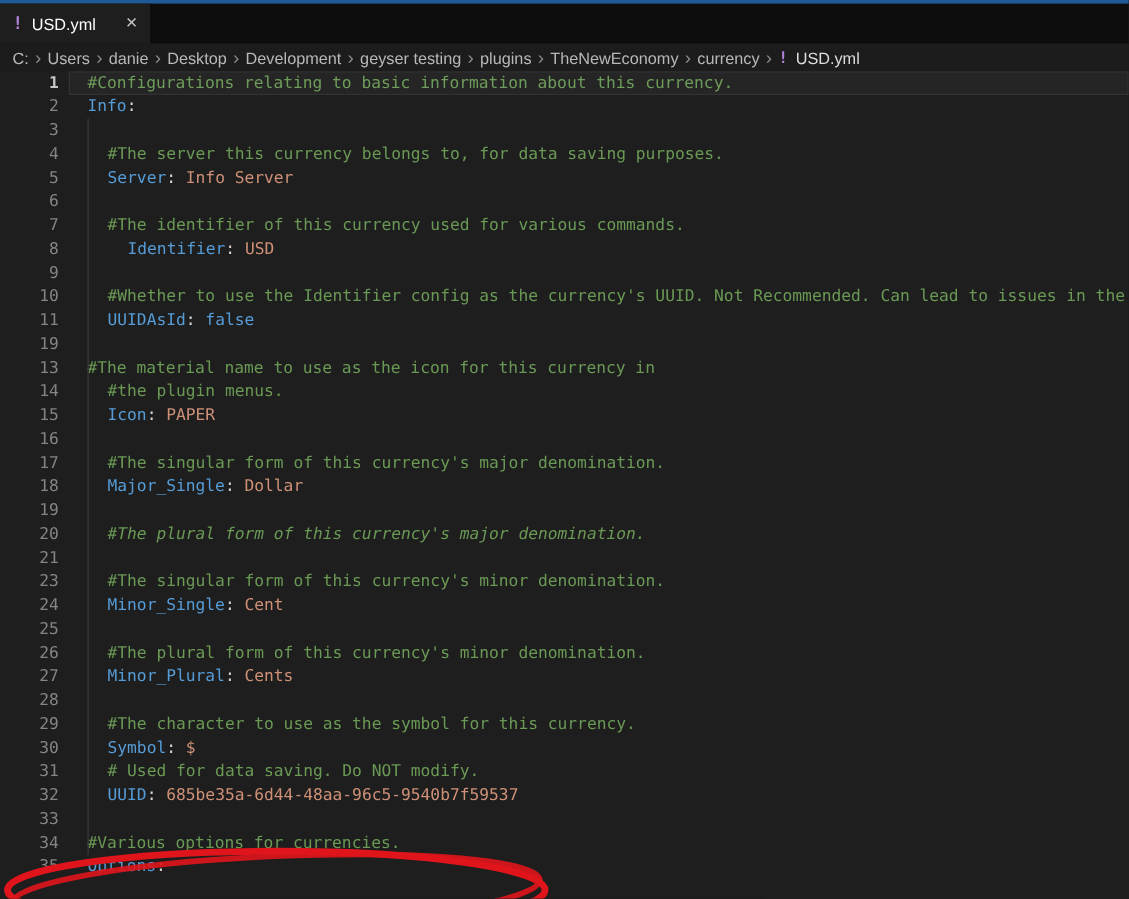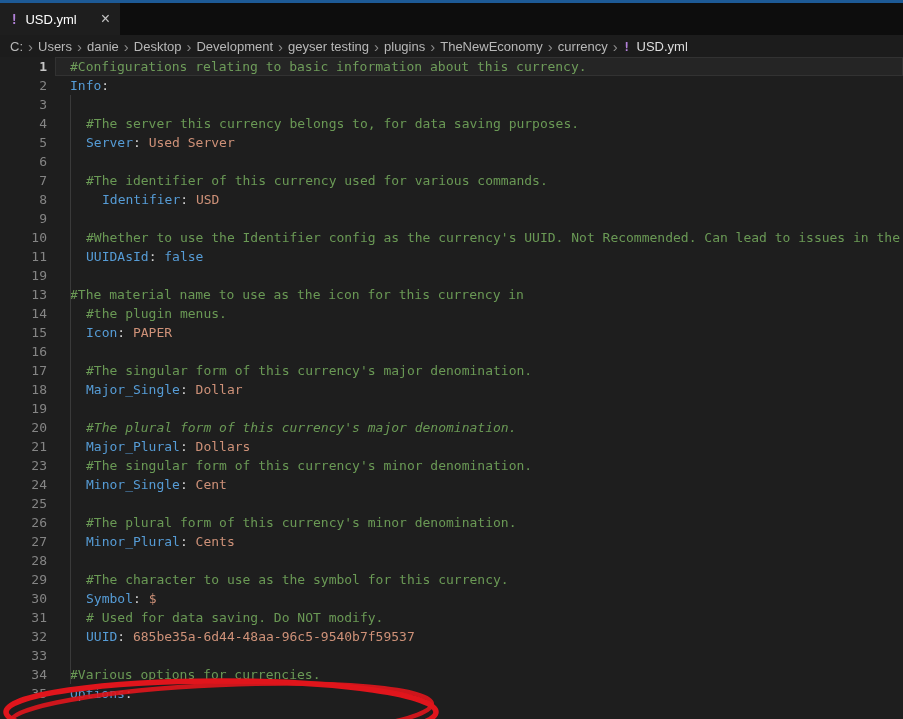--- a/index.html
+++ b/index.html
@@ -78,37 +78,37 @@
     </div>
 
   <div class="editor" id="editor">
     <div class="current-line-highlight"></div>
     <div class="indent-guide"></div>
     <div id="code">
         <div class="code-line"><span class="gutter active">1</span><span class="line-content" style="padding-left: 0px;"><span class="tok-comment">#Configurations relating to basic information about this currency.</span></span></div>
         <div class="code-line"><span class="gutter">2</span><span class="line-content" style="padding-left: 0px;"><span class="tok-key">Info</span><span class="tok-punct">:</span></span></div>
         <div class="code-line"><span class="gutter">3</span><span class="line-content" style="padding-left: 16px;"></span></div>
         <div class="code-line"><span class="gutter">4</span><span class="line-content" style="padding-left: 16px;"><span class="tok-comment">#The server this currency belongs to, for data saving purposes.</span></span></div>
-        <div class="code-line"><span class="gutter">5</span><span class="line-content" style="padding-left: 16px;"><span class="tok-key">Server</span><span class="tok-punct">: </span><span class="tok-str">Used Server</span></span></div>
+        <div class="code-line"><span class="gutter">5</span><span class="line-content" style="padding-left: 16px;"><span class="tok-key">Server</span><span class="tok-punct">: </span><span class="tok-str">Info Server</span></span></div>
         <div class="code-line"><span class="gutter">6</span><span class="line-content" style="padding-left: 16px;"></span></div>
         <div class="code-line"><span class="gutter">7</span><span class="line-content" style="padding-left: 16px;"><span class="tok-comment">#The identifier of this currency used for various commands.</span></span></div>
         <div class="code-line"><span class="gutter">8</span><span class="line-content" style="padding-left: 32px;"><span class="tok-key">Identifier</span><span class="tok-punct">: </span><span class="tok-str">USD</span></span></div>
         <div class="code-line"><span class="gutter">9</span><span class="line-content" style="padding-left: 16px;"></span></div>
         <div class="code-line"><span class="gutter">10</span><span class="line-content" style="padding-left: 16px;"><span class="tok-comment">#Whether to use the Identifier config as the currency's UUID. Not Recommended. Can lead to issues in the future.</span></span></div>
         <div class="code-line"><span class="gutter">11</span><span class="line-content" style="padding-left: 16px;"><span class="tok-key">UUIDAsId</span><span class="tok-punct">: </span><span class="tok-bool">false</span></span></div>
         <div class="code-line"><span class="gutter">19</span><span class="line-content" style="padding-left: 16px;"></span></div>
         <div class="code-line"><span class="gutter">13</span><span class="line-content" style=""><span class="tok-comment">#The material name to use as the icon for this currency in</span></span></div>
         <div class="code-line"><span class="gutter">14</span><span class="line-content" style="padding-left: 16px;"><span class="tok-comment">#the plugin menus.</span></span></div>
         <div class="code-line"><span class="gutter">15</span><span class="line-content" style="padding-left: 16px;"><span class="tok-key">Icon</span><span class="tok-punct">: </span><span class="tok-str">PAPER</span></span></div>
         <div class="code-line"><span class="gutter">16</span><span class="line-content" style="padding-left: 16px;"></span></div>
         <div class="code-line"><span class="gutter">17</span><span class="line-content" style="padding-left: 16px;"><span class="tok-comment">#The singular form of this currency's major denomination.</span></span></div>
         <div class="code-line"><span class="gutter">18</span><span class="line-content" style="padding-left: 16px;"><span class="tok-key">Major_Single</span><span class="tok-punct">: </span><span class="tok-str">Dollar</span></span></div>
         <div class="code-line"><span class="gutter">19</span><span class="line-content" style="padding-left: 16px;"></span></div>
         <div class="code-line"><span class="gutter">20</span><span class="line-content" style="padding-left: 16px; font-style: italic;"><span class="tok-comment">#The plural form of this currency's major denomination.</span></span></div>
-        <div class="code-line"><span class="gutter">21</span><span class="line-content" style="padding-left: 16px;"><span class="tok-key">Major_Plural</span><span class="tok-punct">: </span><span class="tok-str">Dollars</span></span></div>
+        <div class="code-line"><span class="gutter">21</span></div>
         <div class="code-line"><span class="gutter">23</span><span class="line-content" style="padding-left: 16px;"><span class="tok-comment">#The singular form of this currency's minor denomination.</span></span></div>
         <div class="code-line"><span class="gutter">24</span><span class="line-content" style="padding-left: 16px;"><span class="tok-key">Minor_Single</span><span class="tok-punct">: </span><span class="tok-str">Cent</span></span></div>
         <div class="code-line"><span class="gutter">25</span><span class="line-content" style="padding-left: 16px;"></span></div>
         <div class="code-line"><span class="gutter">26</span><span class="line-content" style="padding-left: 16px;"><span class="tok-comment">#The plural form of this currency's minor denomination.</span></span></div>
         <div class="code-line"><span class="gutter">27</span><span class="line-content" style="padding-left: 16px;"><span class="tok-key">Minor_Plural</span><span class="tok-punct">: </span><span class="tok-str">Cents</span></span></div>
         <div class="code-line"><span class="gutter">28</span><span class="line-content" style="padding-left: 16px;"></span></div>
         <div class="code-line"><span class="gutter">29</span><span class="line-content" style="padding-left: 16px;"><span class="tok-comment">#The character to use as the symbol for this currency.</span></span></div>
         <div class="code-line"><span class="gutter">30</span><span class="line-content" style="padding-left: 16px;"><span class="tok-key">Symbol</span><span class="tok-punct">: </span><span class="tok-str">$</span></span></div>
         <div class="code-line"><span class="gutter">31</span><span class="line-content" style="padding-left: 16px;"><span class="tok-comment"># Used for data saving. Do NOT modify.</span></span></div>
         <div class="code-line"><span class="gutter">32</span><span class="line-content" style="padding-left: 16px;"><span class="tok-key">UUID</span><span class="tok-punct">: </span><span class="tok-str">685be35a-6d44-48aa-96c5-9540b7f59537</span></span></div>

